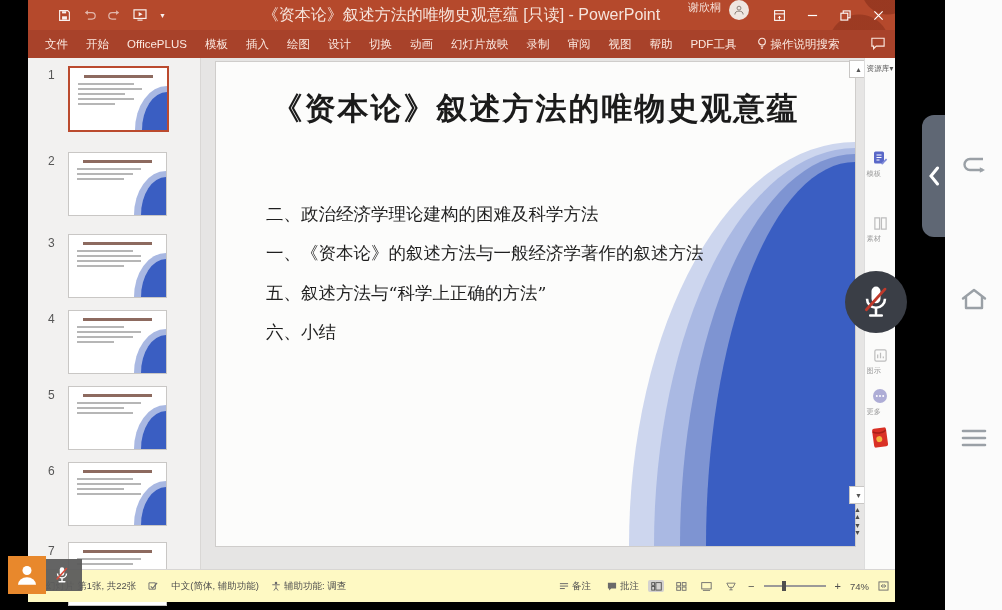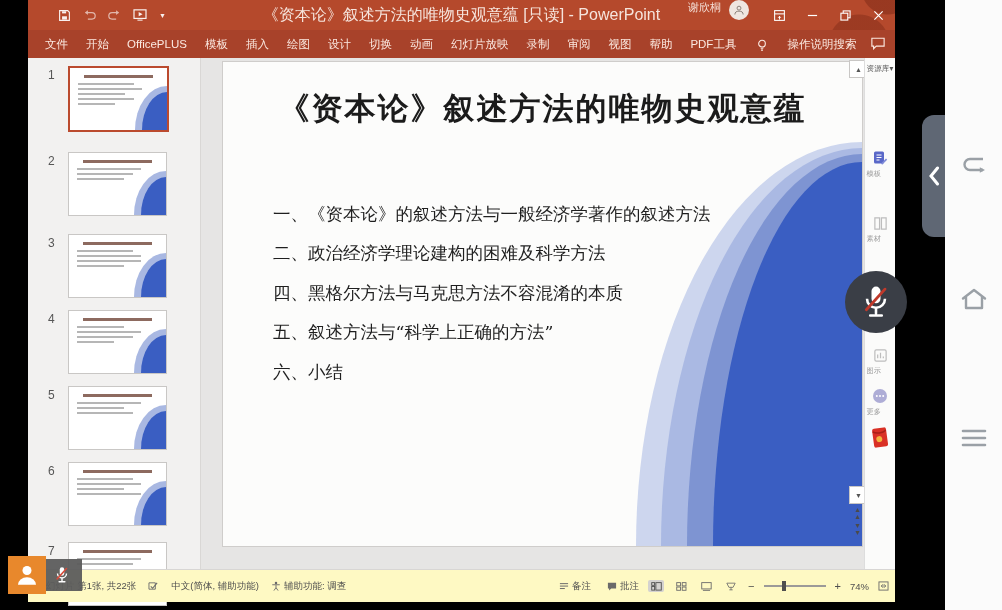--- a/index.html
+++ b/index.html
@@ -22,21 +22,21 @@
   .tb-right{margin-left:auto;display:flex;z-index:2;height:100%}
   .tb-user{font-size:11px;color:#f6e4dc;margin-right:8px}
   .tb-avatar{width:20px;height:20px;border-radius:50%;background:#efe7e0;display:flex;
              align-items:center;justify-content:center;margin-right:14px}
   .tb-btn{width:33px;height:30px;display:flex;align-items:center;justify-content:center}
 
   .ribbon{position:absolute;left:0;top:30px;width:100%;height:28px;background:#a8422a;
           display:flex;align-items:center;color:#fbe9e1;font-size:11.5px;white-space:nowrap}
   .rtab{padding:0 9px;height:100%;display:flex;align-items:center}
   .rtab:first-child{margin-left:8px}
-  .rsearch{display:flex;align-items:flex-end;gap:20px;margin-left:12px}
+  .rsearch{display:flex;align-items:flex-start;gap:3px;margin-left:12px}
   .rcomment{position:absolute;right:10px;top:7px}
 
   .content{position:absolute;left:0;top:58px;width:100%;height:530px;background:#e6e5e4}
 
   
   .thumbs{position:absolute;left:0;top:0;width:172px;height:100%;background:#f2f1f0;
           border-right:1px solid #d9d7d5}
   .thumb-row{position:absolute;left:0;width:100%;height:68px}
   .thumb-row:nth-of-type(1){top:6px}
   .thumb-row:nth-of-type(2){top:92px}
@@ -51,21 +51,21 @@
   .thumb-row.sel .thumb-box{border:2px solid #bb4a2e}
   .m-title{height:3px;background:#8d6a5f;margin:7px auto 5px;width:72%}
   .m-l{height:2px;background:#b6b6b6;margin:3px 0 0 8px}
   .m-l.w1{width:58%}.m-l.w2{width:66%}.m-l.w3{width:48%}.m-l.w4{width:38%}
   .m-sw1{position:absolute;right:0;bottom:0;width:32px;height:44px;background:#a9b8e2;
          border-top-left-radius:100%}
   .m-sw2{position:absolute;right:0;bottom:0;width:25px;height:38px;background:#3a5ec2;
          border-top-left-radius:100%}
 
   
-  .slide{position:absolute;left:195px;top:4px;width:639px;height:484px;background:#fcfcfb;
+  .slide{position:absolute;left:188px;top:4px;width:639px;height:484px;background:#fcfcfb;
          box-shadow:0 0 0 1px #cfcdcb;overflow:hidden}
   .sw{position:absolute;right:0;bottom:0;border-top-left-radius:100%}
   .sw1{width:226px;height:404px;background:#cdd6ee}
   .sw2{width:201px;height:398px;background:#aab9e3}
   .sw3{width:175px;height:392px;background:#7e94d2}
   .sw4{width:149px;height:384px;background:#3a5ec2}
   .slide-title{position:absolute;left:0;right:0;top:26px;text-align:center;font-size:31px;
                font-weight:700;letter-spacing:2px;color:#1b1b1b;
                font-family:"DejaVu Serif",serif}
   .agenda{position:absolute;left:50px;top:132px;font-family:"DejaVu Serif",serif;
@@ -306,23 +306,22 @@
       </div>
     </div>
 
     <div class="slide">
       <div class="sw sw1"></div>
       <div class="sw sw2"></div>
       <div class="sw sw3"></div>
       <div class="sw sw4"></div>
       <div class="slide-title">《资本论》叙述方法的唯物史观意蕴</div>
       <div class="agenda">
+        <div>二、政治经济学理论建构的困难及科学方法</div>
         <div>一、《资本论》的叙述方法与一般经济学著作的叙述方法</div>
-        <div>二、政治经济学理论建构的困难及科学方法</div>
-        <div>四、黑格尔方法与马克思方法不容混淆的本质</div>
         <div>五、叙述方法与“科学上正确的方法”</div>
         <div>六、小结</div>
       </div>
     </div>
 
     <div class="sbx sb-up">▲</div>
     <div class="sbx sb-dn">▼</div>
     <div class="dbl dbl-prev">▲<br>▲</div>
     <div class="dbl dbl-next">▼<br>▼</div>
 

